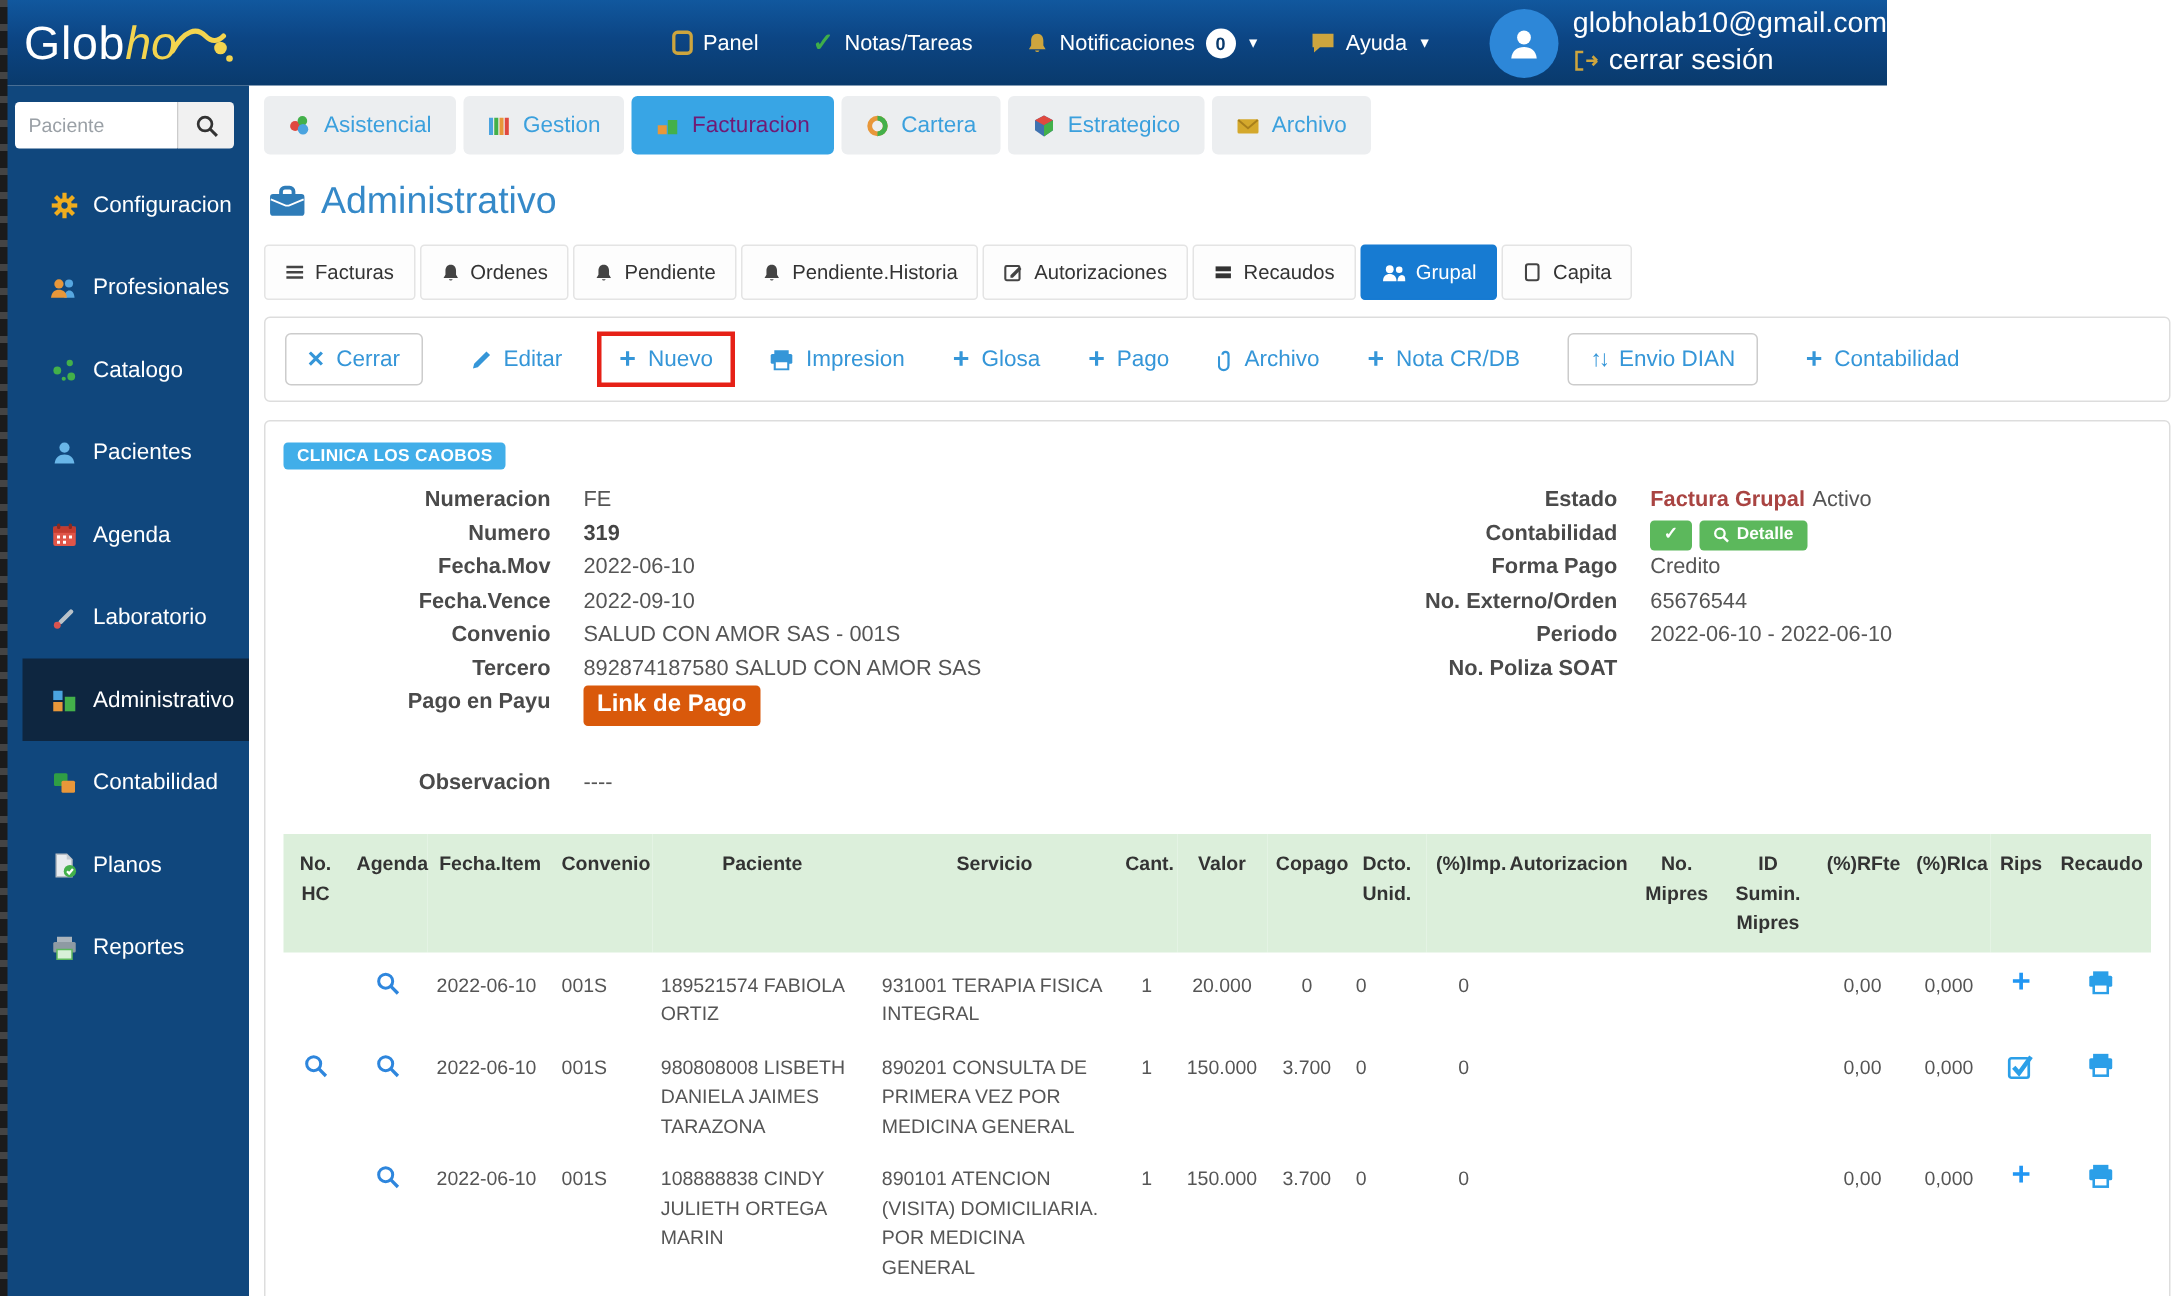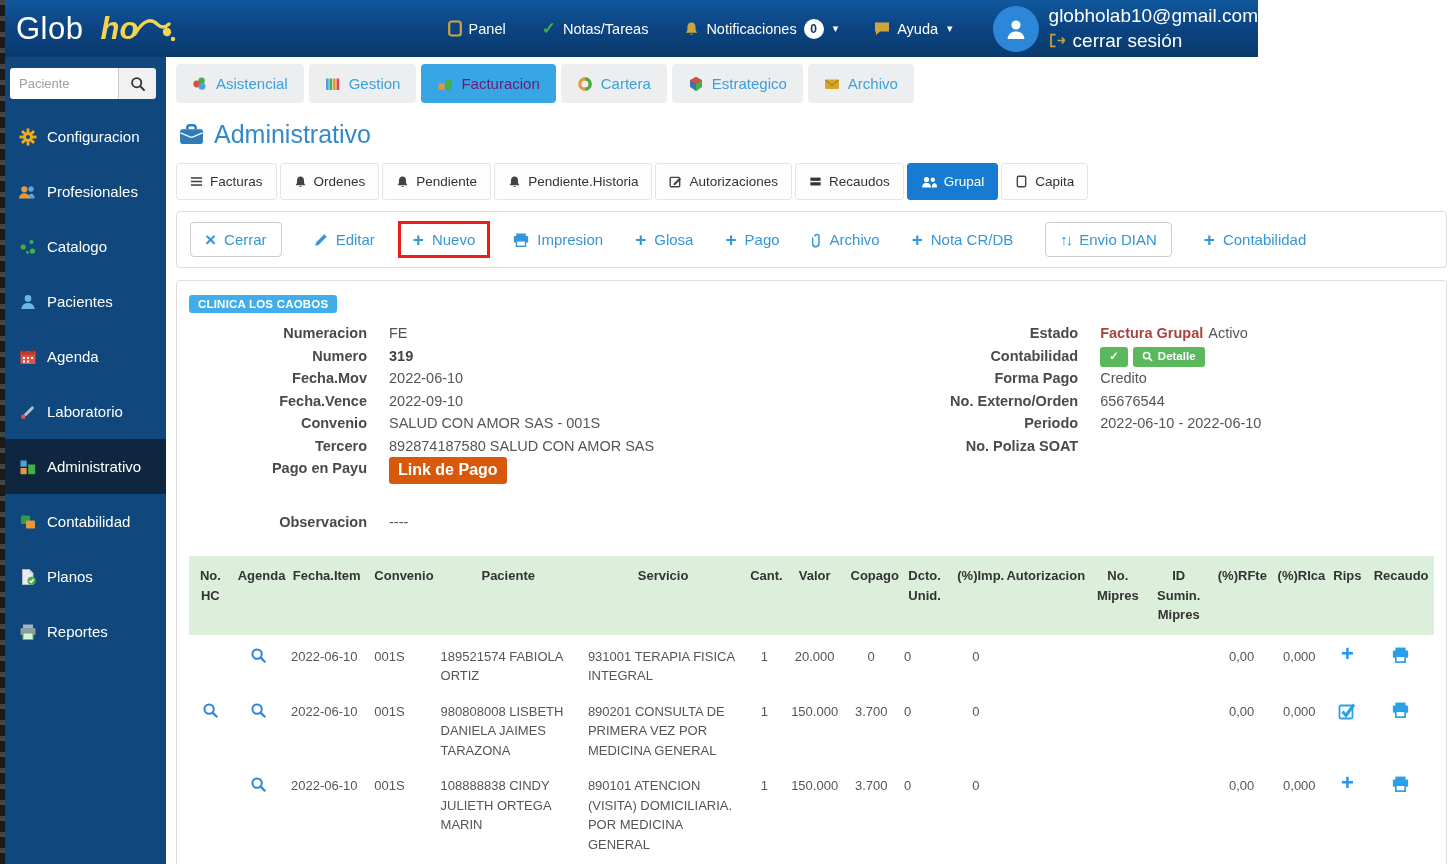--- a/index.html
+++ b/index.html
@@ -10,21 +10,21 @@
   
   .left-strip { position:absolute; left:0; top:0; width:5px; height:100%; z-index:60;
     background:repeating-linear-gradient(180deg,#444 0 5px,#1b1b1b 5px 16px); }
 
   
   .topnav { position:absolute; left:0; top:0; width:1258px; height:57px; z-index:30;
     background:linear-gradient(180deg,#11589e 0%,#0c4584 45%,#093a6c 100%);
     display:flex; align-items:center; color:#fff; }
   .logo { margin-left:16px; display:flex; align-items:flex-end; font-size:31px; line-height:1; flex-shrink:0; }
   .logo .lg1 { color:#fff; font-weight:400; letter-spacing:.5px; }
-  .logo .lg2 { color:#f3d44f; font-style:italic; font-weight:bold; margin-left:17px; }
+  .logo .lg2 { color:#f3d44f; font-style:italic; font-weight:normal; margin-left:0; }
   .logo svg { margin-left:-4px; margin-bottom:2px; }
   .tn-right { margin-left:auto; display:flex; align-items:center; gap:36px; font-size:14.5px; }
   .tn-item { display:flex; align-items:center; gap:7px; cursor:pointer; flex-shrink:0; white-space:nowrap; }
   .tn-caret { font-size:11px; margin-left:2px; }
   .tn-badge { background:#fff; color:#0a3a6c; min-width:20px; height:20px; border-radius:10px;
     display:inline-flex; align-items:center; justify-content:center; font-size:12px; font-weight:bold; }
   .tn-check { color:#3fae49; font-weight:bold; font-size:17px; }
   .user-block { display:flex; align-items:center; gap:10px; margin-left:4px; flex-shrink:0; }
   .avatar { width:46px; height:46px; border-radius:50%; background:#2d87d8;
     display:flex; align-items:center; justify-content:center; flex-shrink:0; }
@@ -32,21 +32,21 @@
   .logout-row { display:flex; align-items:center; gap:7px; cursor:pointer; }
 
   
   .sidebar { position:absolute; left:0; top:57px; bottom:0; width:166px; background:#10477d; z-index:20; }
   .search-wrap { display:flex; margin:11px 10px 6px; height:31px; }
   .search-wrap input { flex:1; min-width:0; border:none; border-radius:3px 0 0 3px;
     padding:0 9px; font-size:13px; color:#333; outline:none; font-family:inherit; }
   .search-wrap input::placeholder { color:#9aa0a6; }
   .search-btn { width:38px; background:#f1f1f1; border:none; border-left:1px solid #ccc;
     border-radius:0 3px 3px 0; display:flex; align-items:center; justify-content:center; cursor:pointer; }
-  .side-menu { margin-top:10px; }
+  .side-menu { margin-top:10px;padding-left:15px; }
   .side-item { height:55px; display:flex; align-items:center; gap:10px; padding-left:18px;
     color:#fff; font-size:15px; cursor:pointer; }
   .side-item.active { background:#0e2640; }
   .side-ico { width:19px; display:flex; justify-content:center; flex-shrink:0; }
 
   
   .main { position:absolute; left:166px; top:57px; right:0; bottom:0; background:#fff;
     padding:7px 8px 0 10px; overflow:hidden; }
 
   .main-tabs { display:flex; gap:5px; }

